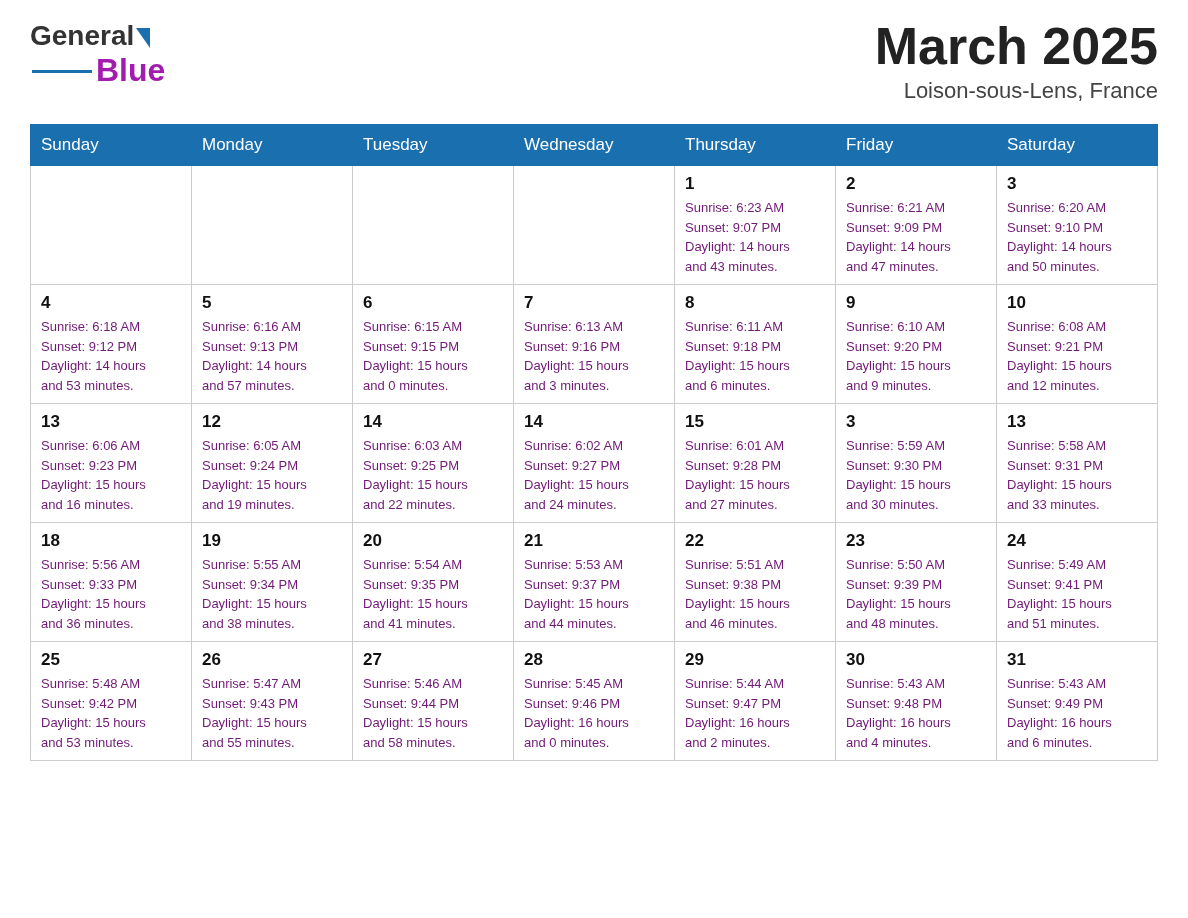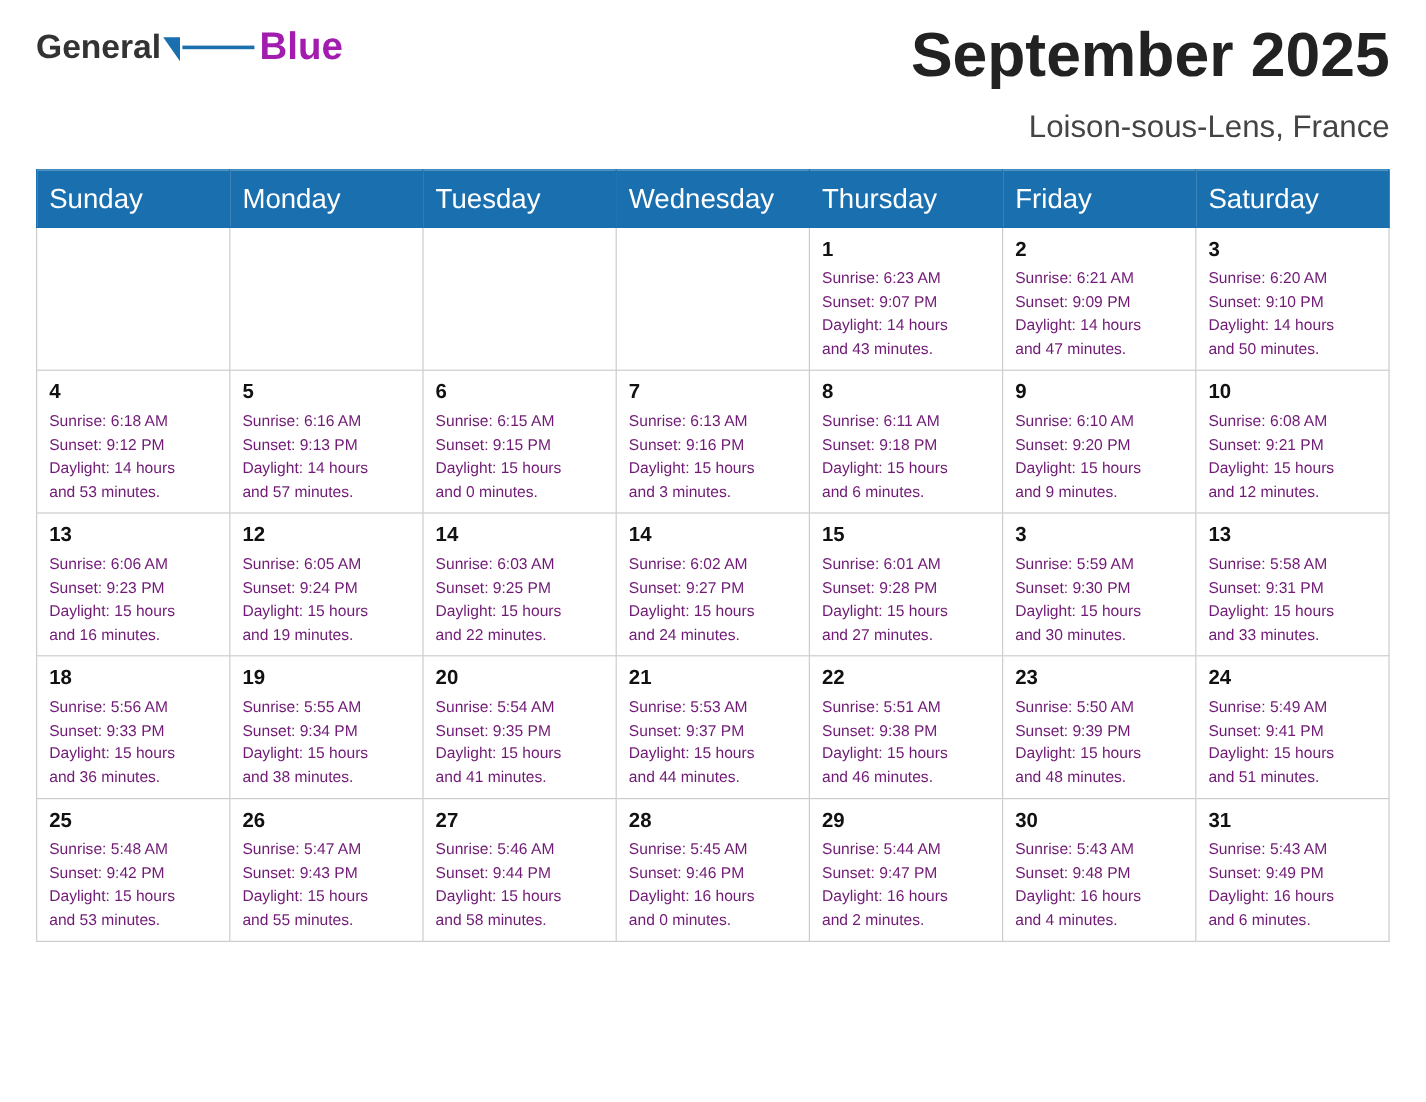--- a/index.html
+++ b/index.html
@@ -37,49 +37,49 @@
     }
     .logo-line {
       width: 60px;
       height: 3px;
       background: #1a6faf;
       margin-top: 2px;
       margin-left: 0;
     }
     .logo-wrapper {
       display: flex;
-      flex-direction: row;
+      flex-direction: column;
     }
     .logo-top-row {
       display: flex;
       align-items: center;
     }
     .title-block {
       text-align: right;
     }
     .month-title {
       font-size: 52px;
       font-weight: bold;
       color: #222;
       line-height: 1;
     }
     .location-title {
-      font-size: 26px;
+      font-size: 22px;
       color: #444;
-      margin-top: 18px;
+      margin-top: 6px;
     }
     .calendar-table {
       width: 100%;
       border-collapse: collapse;
       border: 1px solid #aaa;
     }
     .calendar-table th {
       background-color: #1a6faf;
       color: #fff;
-      font-size: 23px;
+      font-size: 17px;
       font-weight: normal;
       padding: 10px 10px;
       text-align: left;
       border: 1px solid #1a6faf;
       margin-left: 20px;
     }
     .calendar-table td {
       vertical-align: top;
       padding: 8px 10px;
       border: 1px solid #ccc;
@@ -114,21 +114,21 @@
     <div class="logo-top-row">
       <span class="logo-text-general">General</span>
       <div class="logo-triangle"></div>
     </div>
     <div style="display:flex;align-items:center;margin-left:2px;">
       <div class="logo-line"></div>
       <span class="logo-text-blue" style="margin-left:4px;">Blue</span>
     </div>
   </div>
   <div class="title-block">
-    <div class="month-title">September 2025</div>
+    <div class="month-title">March 2025</div>
     <div class="location-title">Loison-sous-Lens, France</div>
   </div>
 </div>
 
 <table class="calendar-table">
   <thead>
     <tr>
     <th>Sunday</th>
         <th>Monday</th>
         <th>Tuesday</th>

